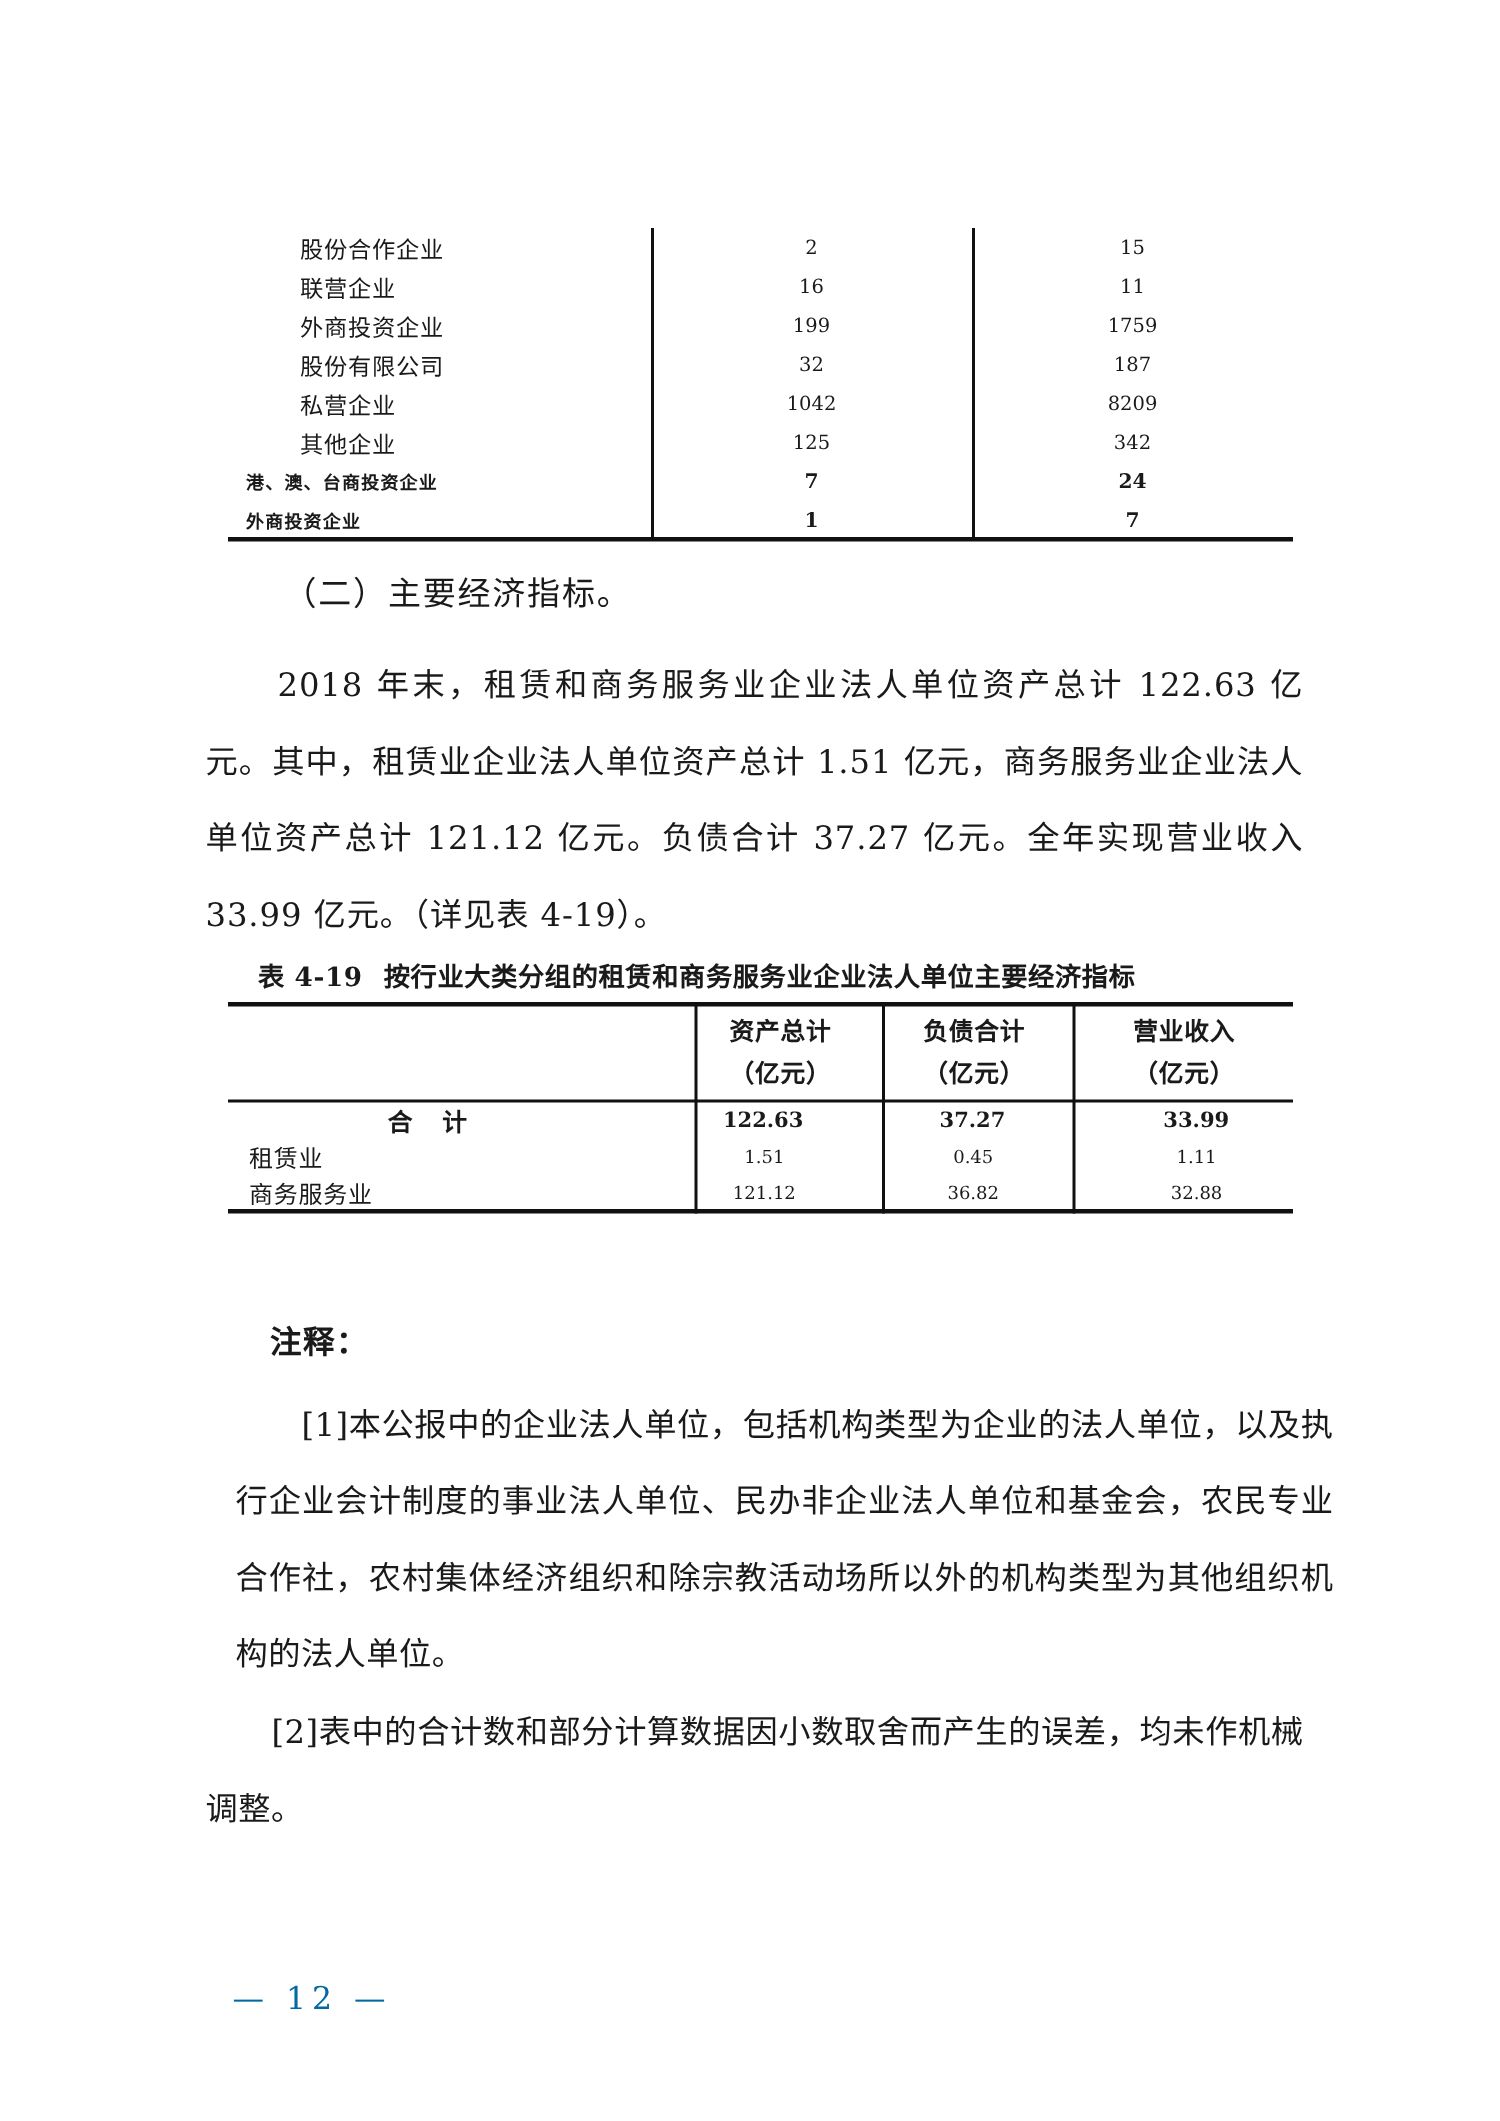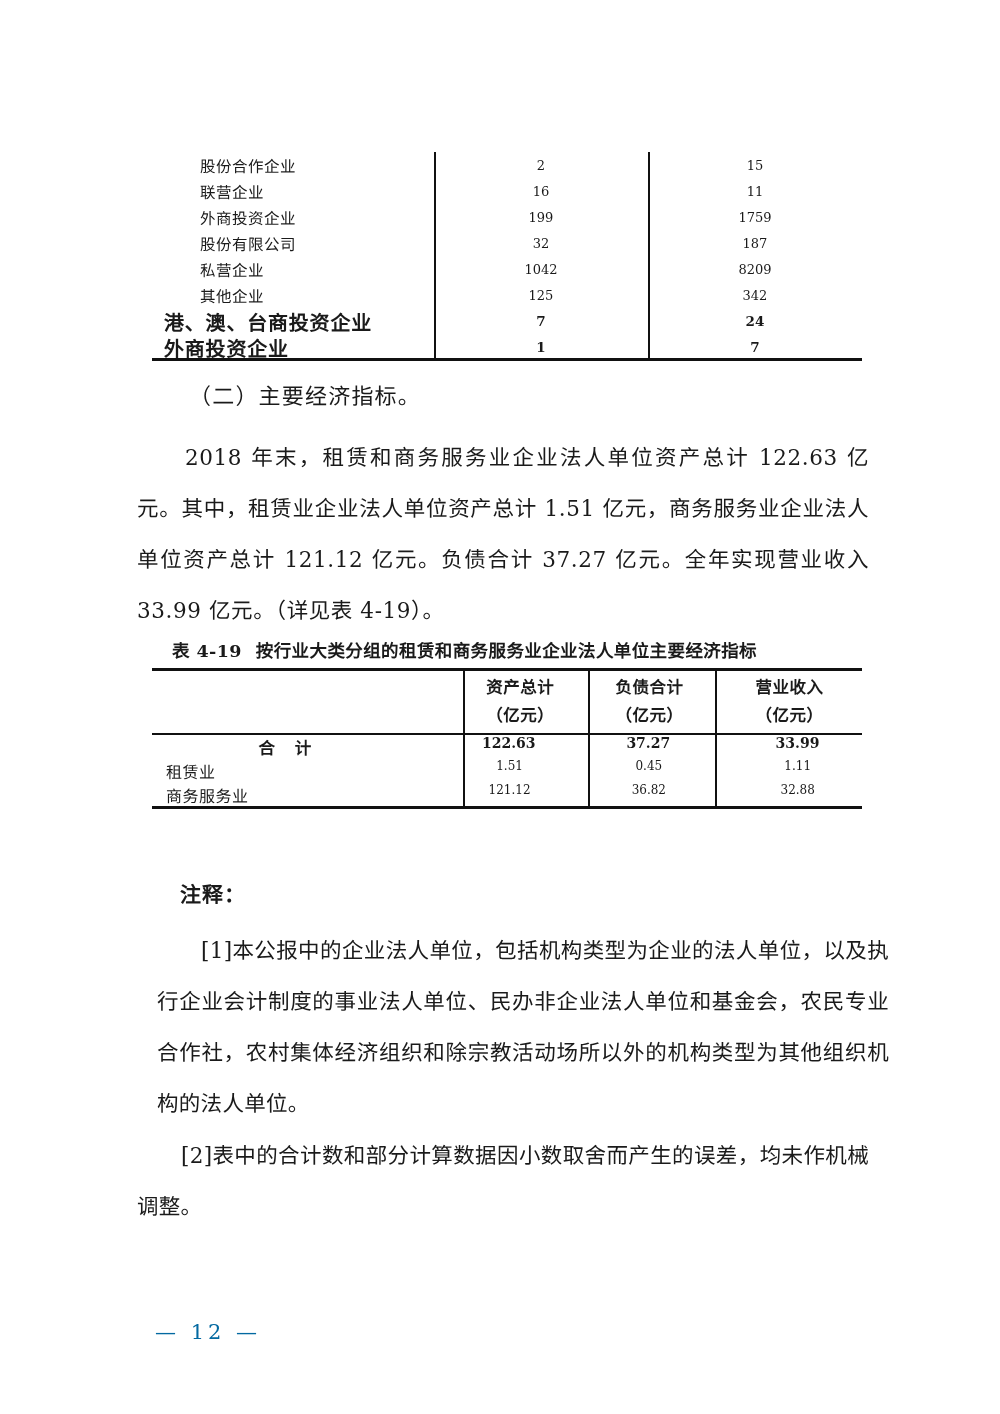--- a/index.html
+++ b/index.html
@@ -57,21 +57,21 @@
     width: 214px;
     text-align: center;
     font-size: 13px;
     font-family: "DejaVu Serif", "Liberation Serif", serif;
   }
   .tt-row.bold .tt-label,
   .tt-row.bold .tt-num {
     font-weight: 700;
   }
   .tt-row.bold .tt-label {
-    font-size: 20px;
+    font-size: 12px;
     letter-spacing: 0.8px;
     font-family: Liberation Mono, monospace;
   }
   .tt-row.bold .tt-num {
     font-size: 13.5px;
   }
 
   
   .tt-vrule {
     position: absolute;
@@ -180,21 +180,21 @@
   .t19-head .c3 { width: 147px; }
 
   .t19-body {
     position: absolute;
     left: 0; top: 67px;
     width: 710px;
   }
   .t19-row {
     display: flex;
     height: 24px;
-    align-items: flex-start;
+    align-items: center;
     gap: 29px;
   }
   .t19-row .lbl {
     width: 311px;
     box-sizing: border-box;
     padding-left: 14px;
     font-size: 16px;
     letter-spacing: 0.5px;
   }
   .t19-row .lbl.center {

